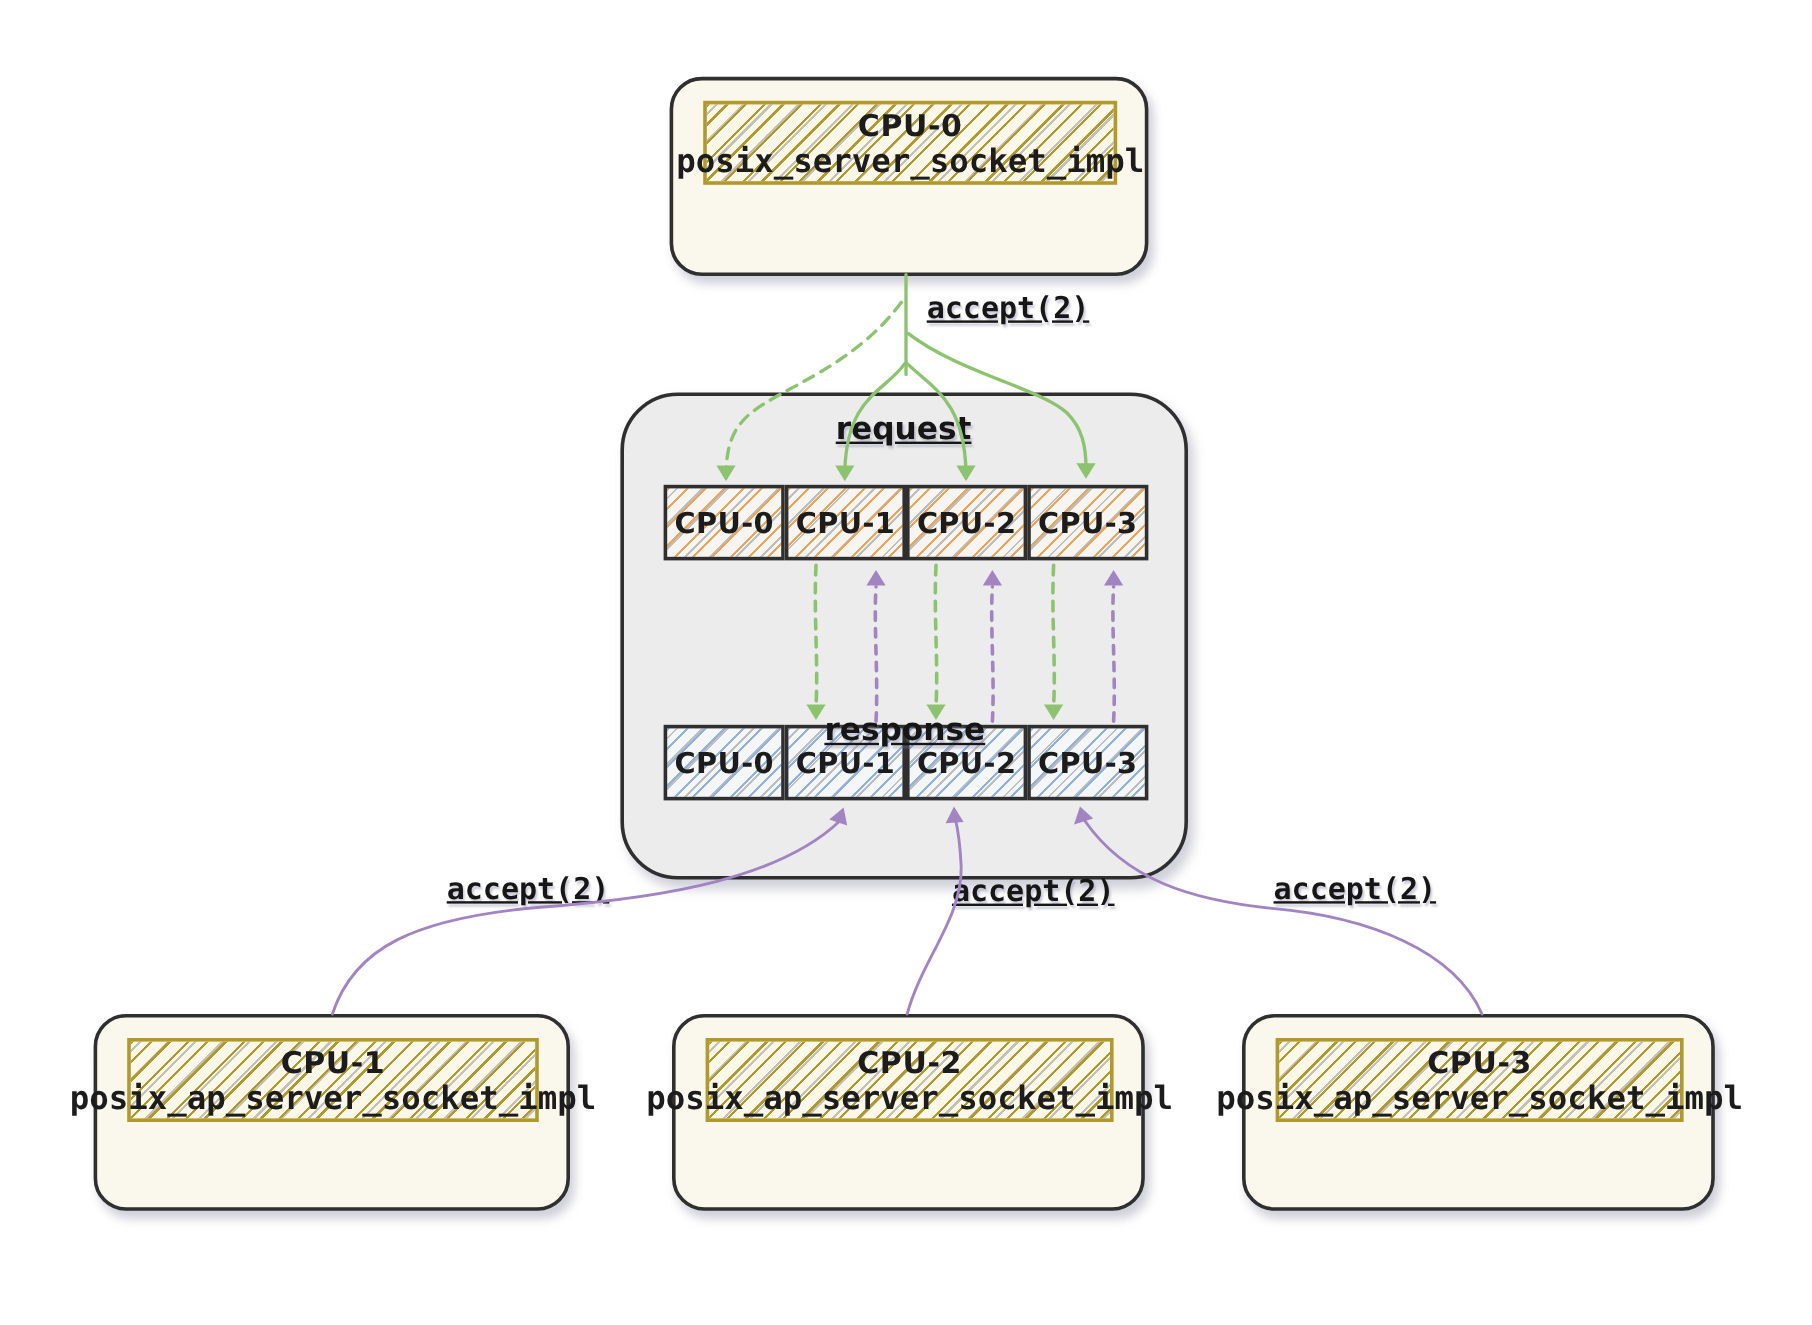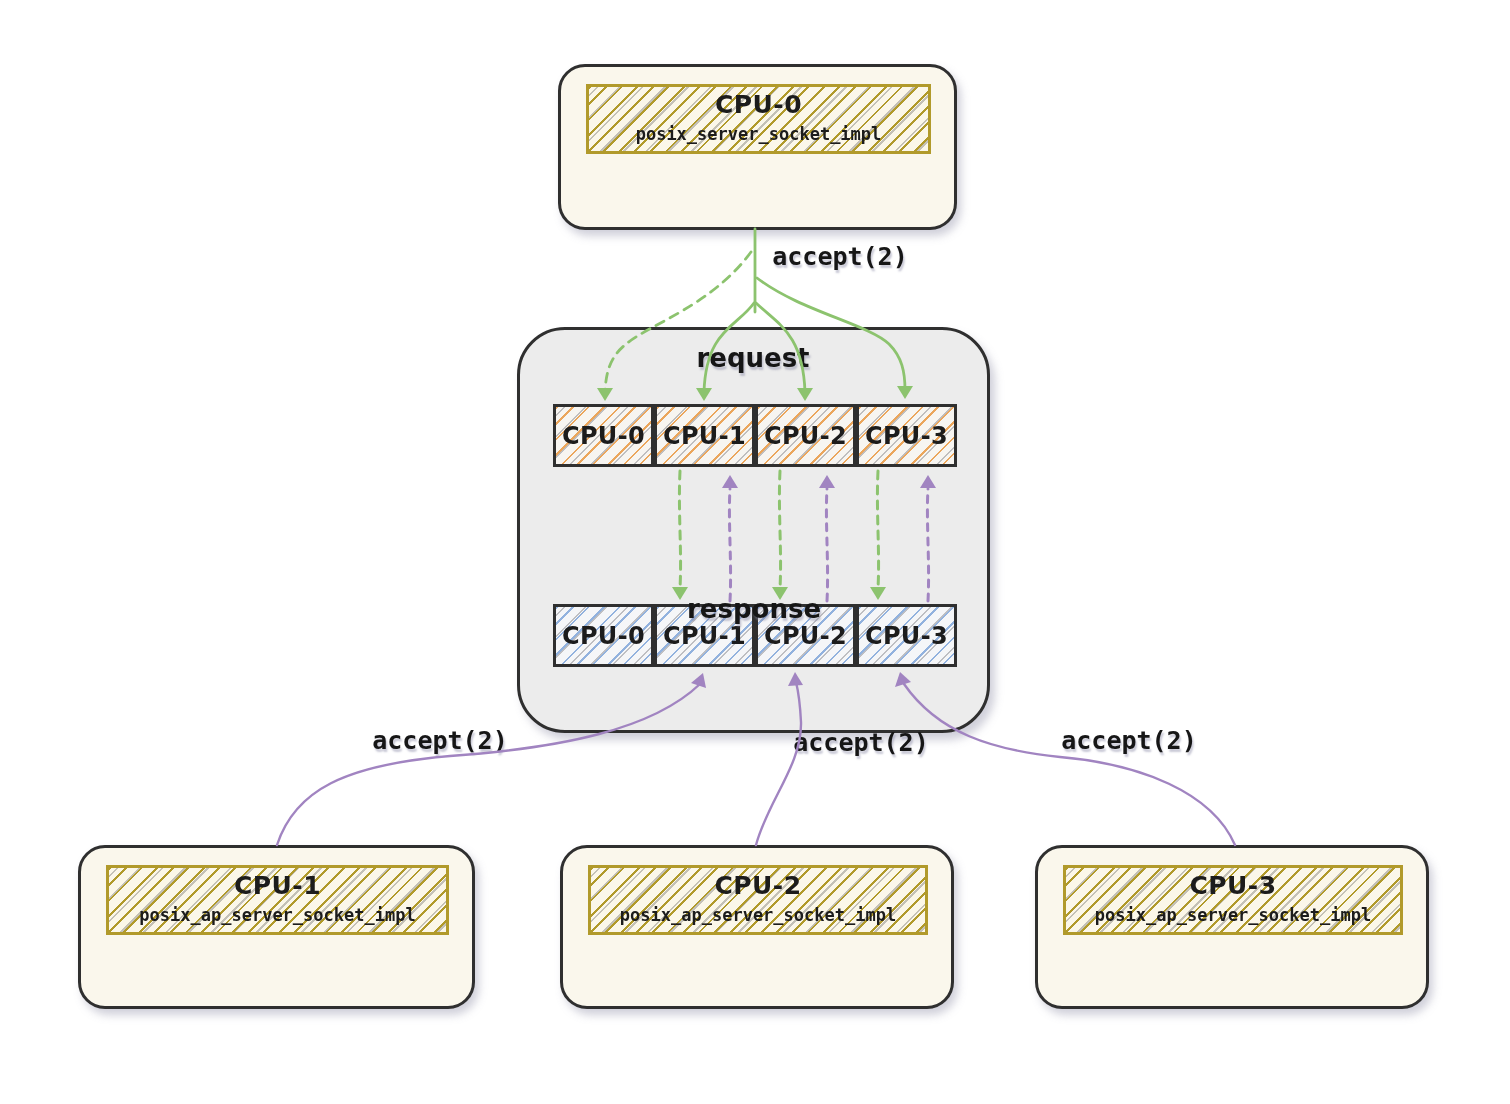--- a/index.html
+++ b/index.html
@@ -28,21 +28,21 @@
       repeating-linear-gradient(135deg, var(--header-border,#c4ab2b) 0 2px, transparent 2px 11px),
       repeating-linear-gradient(135deg, transparent 0 5px, rgba(150,148,140,.55) 5px 6.8px, transparent 6.8px 16px),
       #fbf7e9;
   }
   .hdr::after {
     content:""; position:absolute; z-index:-1; left:8px; top:7px; width:100%; height:100%;
     background:repeating-linear-gradient(135deg, rgba(125,125,128,.5) 0 1.8px, transparent 1.8px 10px);
   }
   .hdr .title   { font-size:25px; font-weight:600; line-height:30px; letter-spacing:.5px; white-space:nowrap; }
   .hdr .subtitle{ font-family:"DejaVu Sans Mono","Liberation Mono",monospace;
-                  font-size:17px; font-weight:600; line-height:29px; white-space:nowrap; }
+                  font-size:27px; font-weight:600; line-height:29px; white-space:nowrap; }
 
   
   .sched {
     position:absolute; left:517px; top:327px; width:467px; height:400px;
     background:var(--container-fill,#ececec); border:3px solid var(--border,#2f2f2f);
     border-radius:48px; box-shadow:5px 7px 9px rgba(120,120,150,.35);
   }
 
   
   .qrow { position:absolute; left:553px; width:404px; height:63px; display:flex; }
@@ -68,20 +68,21 @@
       repeating-linear-gradient(135deg, var(--blue-hatch,#92b2de) 0 1.8px, transparent 1.8px 11px),
       repeating-linear-gradient(135deg, transparent 0 5px, rgba(135,135,140,.5) 5px 6.6px, transparent 6.6px 15px),
       #f5f6f8;
   }
 
   
   .lbl {
     position:absolute; transform:translateX(-50%); white-space:nowrap;
     font-size:26px; font-weight:600; color:#161616;
     text-shadow:1.5px 2.5px 2px rgba(135,135,165,.45);
+    text-decoration:underline;
   }
   .lbl.mono { font-family:"DejaVu Sans Mono","Liberation Mono",monospace; font-size:25px; }
   .lbl-accept-top   { left:840px;  top:242px; }
   .lbl-request      { left:753px;  top:343px; }
   .lbl-response     { left:754px;  top:546px;margin-top:48px; }
   .lbl-accept-left  { left:440px;  top:726px; }
   .lbl-accept-mid   { left:861px;  top:728px; }
   .lbl-accept-right { left:1129px; top:726px; }
 
   

